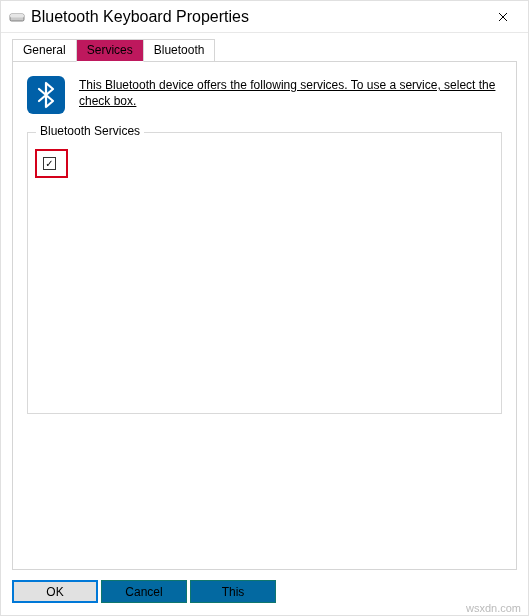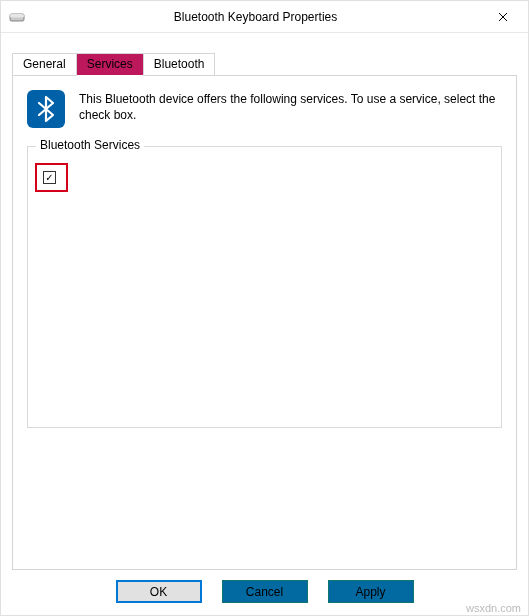--- a/index.html
+++ b/index.html
@@ -26,38 +26,37 @@
       display: flex;
       align-items: center;
       padding: 0 2px 0 8px;
       border-bottom: 1px solid #e8e8e8;
     }
     .title-icon {
       width: 16px; height: 16px;
       margin-right: 6px;
       display:inline-flex; align-items:center; justify-content:center;
     }
-    .title-text { flex: 1; color:#000; font-size:12px;text-align:center; }
+    .title-text { flex: 1; color:#000; font-size:16px; }
     .close-btn {
       width: 46px; height: 31px;
       display:flex; align-items:center; justify-content:center;
       font-size:14px; color:#000;
       font-family: Arial, sans-serif;
     }
     .content {
       flex:1;
       display:flex;
       flex-direction:column;
       padding: 6px 11px 0 11px;
     }
     .tabs {
       display:flex;
       position:relative;
       z-index:2;
-      margin-top:14px;
     }
     .tab {
       padding: 3px 10px 4px 10px;
       border: 1px solid #d5d5d5;
       border-bottom:none;
       background:#fff;
       margin-right:-1px;
       font-size:12px;
       color:#000;
       position:relative;
@@ -76,21 +75,21 @@
       position:relative;
       z-index:1;
     }
     .info-row { display:flex; gap:14px; margin-bottom:18px; }
     .bt-icon {
       width:38px; height:38px; border-radius:6px;
       background:#0060a8;
       display:flex; align-items:center; justify-content:center;
       flex:0 0 38px;
     }
-    .info-text { color:#000; line-height:1.35; padding-top:1px; }
+    .info-text { color:#000; line-height:1.35; padding-top:1px;text-decoration:underline; }
     .fieldset {
       border:1px solid #d9d9d9;
       position:relative;
       padding: 14px 10px 10px 10px;
       height: 282px;
     }
     .legend {
       position:absolute;
       top:-9px; left:8px;
       background:#fff;
@@ -107,22 +106,22 @@
     }
     .checkbox {
       width:13px; height:13px;
       border:1px solid #333;
       display:inline-flex; align-items:center; justify-content:center;
       background:#fff;
     }
     .checkmark { font-size:10px; line-height:1; color:#000; }
     .button-row {
       display:flex;
-      justify-content:center;
-      gap:20px;
+      justify-content:flex-start;
+      gap:3px;
       padding: 10px 11px 12px 11px;
     }
     .btn {
       min-width:86px;
       height:23px;
       border:1px solid #0f766e;
       background:#0369a1;
       font-size:12px;
       display:inline-flex; align-items:center; justify-content:center;
       color:#000;
@@ -184,17 +183,17 @@
           </span>
         </div>
       </div>
 
     </div>
   </div>
 
   <div class="button-row">
     <button class="btn default">OK</button>
     <button class="btn">Cancel</button>
-    <button class="btn">Apply</button>
+    <button class="btn">This</button>
   </div>
 
   <div class="watermark">wsxdn.com</div>
 </div>
 
 </body></html>

